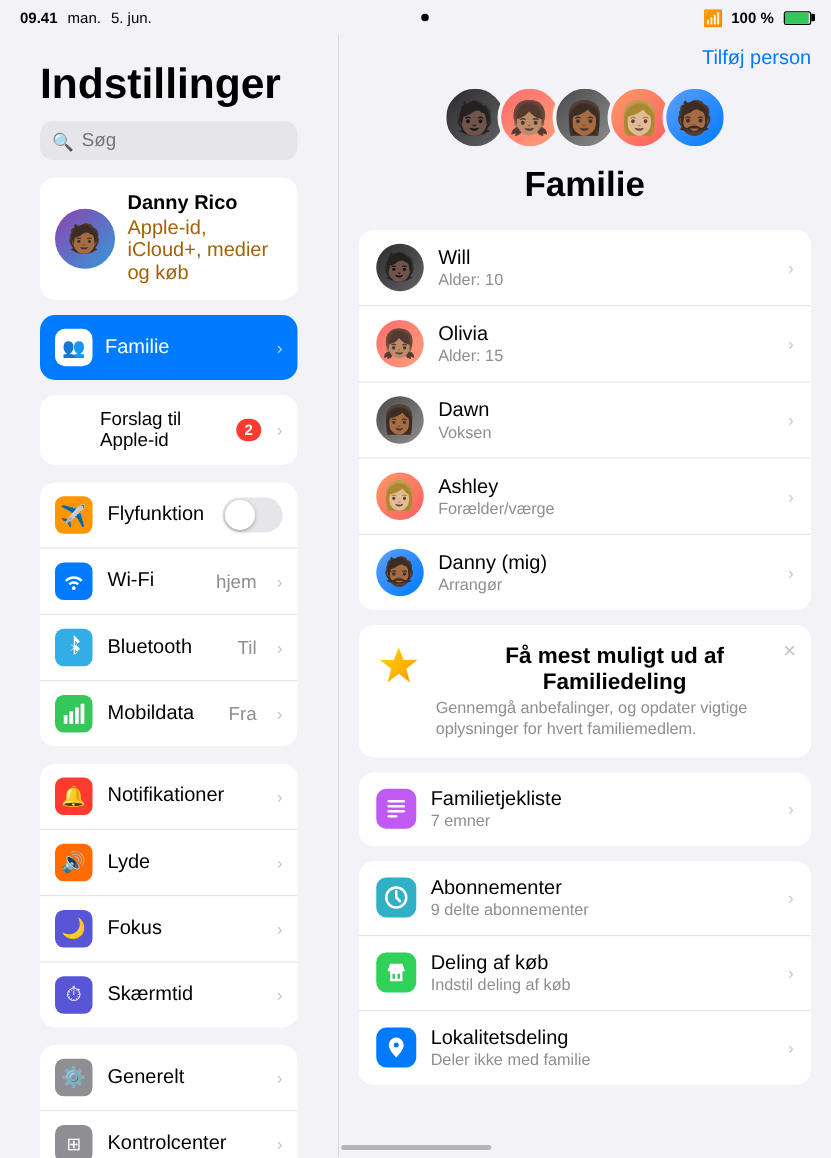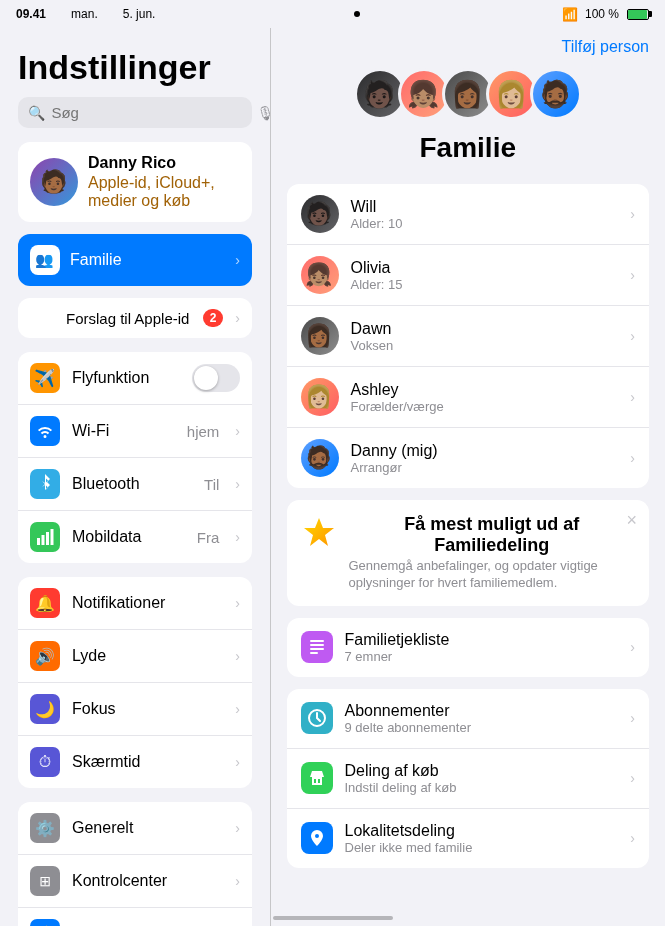--- a/index.html
+++ b/index.html
@@ -21,35 +21,35 @@
       display: flex;
       align-items: center;
       justify-content: space-between;
       padding: 0 16px;
       font-size: 12px;
       font-weight: 600;
       color: #000;
       z-index: 10;
     }
     .status-bar .time { font-size: 12px; font-weight: 700; }
-    .status-bar .date { font-size: 12px; font-weight: 500; margin-left: 21px; }
+    .status-bar .date { font-size: 12px; font-weight: 500; margin-left: 4px; }
     .status-bar .right-icons { display: flex; align-items: center; gap: 6px; }
 
     
     .layout {
       position: absolute;
       top: 28px; left: 0; right: 0; bottom: 0;
       display: flex;
     }
 
     
     .sidebar {
       width: 270px;
       background: #f2f2f7;
-      padding: 12px 2px;
+      padding: 12px 16px;
       overflow-y: auto;
       flex-shrink: 0;
     }
 
     .sidebar-title {
       font-size: 34px;
       font-weight: 700;
       color: #000;
       padding: 8px 16px 10px 16px;
     }
@@ -390,21 +390,21 @@
     <span class="date">5. jun.</span>
   </div>
   <div style="display:flex;align-items:center;gap:2px;">
 
     <span style="width:6px;height:6px;background:#000;border-radius:50%;display:inline-block;margin-right:4px;"></span>
   </div>
   <div class="right-icons">
 
     <span style="font-size:13px;">📶</span>
 
-    <span style="font-size:12px;font-weight:400;">100 %</span>
+    <span style="font-size:12px;font-weight:700;">100 %</span>
     <span style="display:inline-block;width:22px;height:11px;border:1.5px solid #000;border-radius:2px;position:relative;margin-left:2px;">
       <span style="display:block;width:95%;height:100%;background:#34c759;border-radius:1px;"></span>
       <span style="position:absolute;right:-4px;top:50%;transform:translateY(-50%);width:3px;height:6px;background:#000;border-radius:0 1px 1px 0;"></span>
     </span>
   </div>
 </div>
 
 <div class="layout">
 
   <div class="sidebar">

